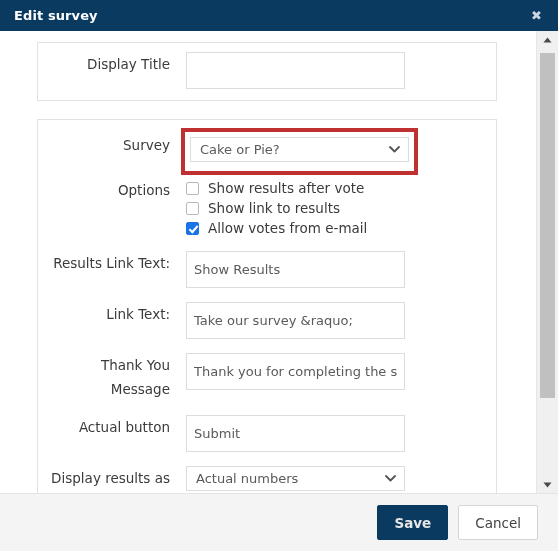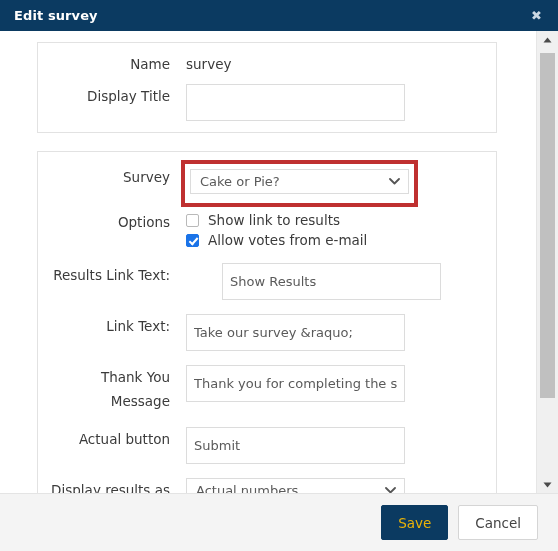--- a/index.html
+++ b/index.html
@@ -260,22 +260,22 @@
     padding: 0 16px;
     height: 35px;
     line-height: 35px;
     box-sizing: border-box;
     cursor: pointer;
     border-radius: 2px;
     border: 1px solid transparent;
   }
   .btn-primary {
     background: #0b3a61;
-    color: #eab308;
-    font-weight: normal;
+    color: #e5e5e5;
+    font-weight: bold;
     border-color: #0b3a61;
   }
   .btn-default {
     background: #ffffff;
     color: #444444;
     border-color: #d5d5d5;
   }
 </style>
 </head>
 <body>
@@ -284,26 +284,20 @@
 
   <div class="modal-header">
     <div class="modal-title">Edit survey</div>
     <div class="close-icon">✖</div>
   </div>
 
   <div class="modal-body-wrap">
     <div class="modal-body">
 
       <div class="panel">
-        <div class="form-row">
-          <div class="form-label">Name</div>
-          <div class="form-control">
-            <span class="static-value">survey</span>
-          </div>
-        </div>
         <div class="form-row">
           <div class="form-label">Display Title</div>
           <div class="form-control">
             <input class="text-input" type="text" value="" style="">
           </div>
         </div>
       </div>
 
       <div class="panel second">
 
@@ -320,35 +314,39 @@
                 </span>
               </div>
             </div>
           </div>
         </div>
 
         <div class="form-row" style="margin-top:8px;margin-bottom:14px;">
           <div class="form-label">Options</div>
           <div class="form-control checkbox-list">
 
+            <div class="checkbox-item">
+              <span class="checkbox-box"></span>
+              <span class="checkbox-label">Show results after vote</span>
+            </div>
 
             <div class="checkbox-item">
               <span class="checkbox-box"></span>
               <span class="checkbox-label">Show link to results</span>
             </div>
 
             <div class="checkbox-item">
               <span class="checkbox-box checked"></span>
               <span class="checkbox-label">Allow votes from e-mail</span>
             </div>
 
           </div>
         </div>
 
-        <div class="form-row" style="margin-bottom:14px;gap:36px;">
+        <div class="form-row" style="margin-bottom:14px;">
           <div class="form-label">Results Link Text:</div>
           <div class="form-control">
             <input class="text-input" type="text" value="Show Results" style="">
           </div>
         </div>
 
         <div class="form-row" style="margin-bottom:14px;">
           <div class="form-label">Link Text:</div>
           <div class="form-control">
             <input class="text-input" type="text" value="Take our survey &amp;raquo;" style="">

